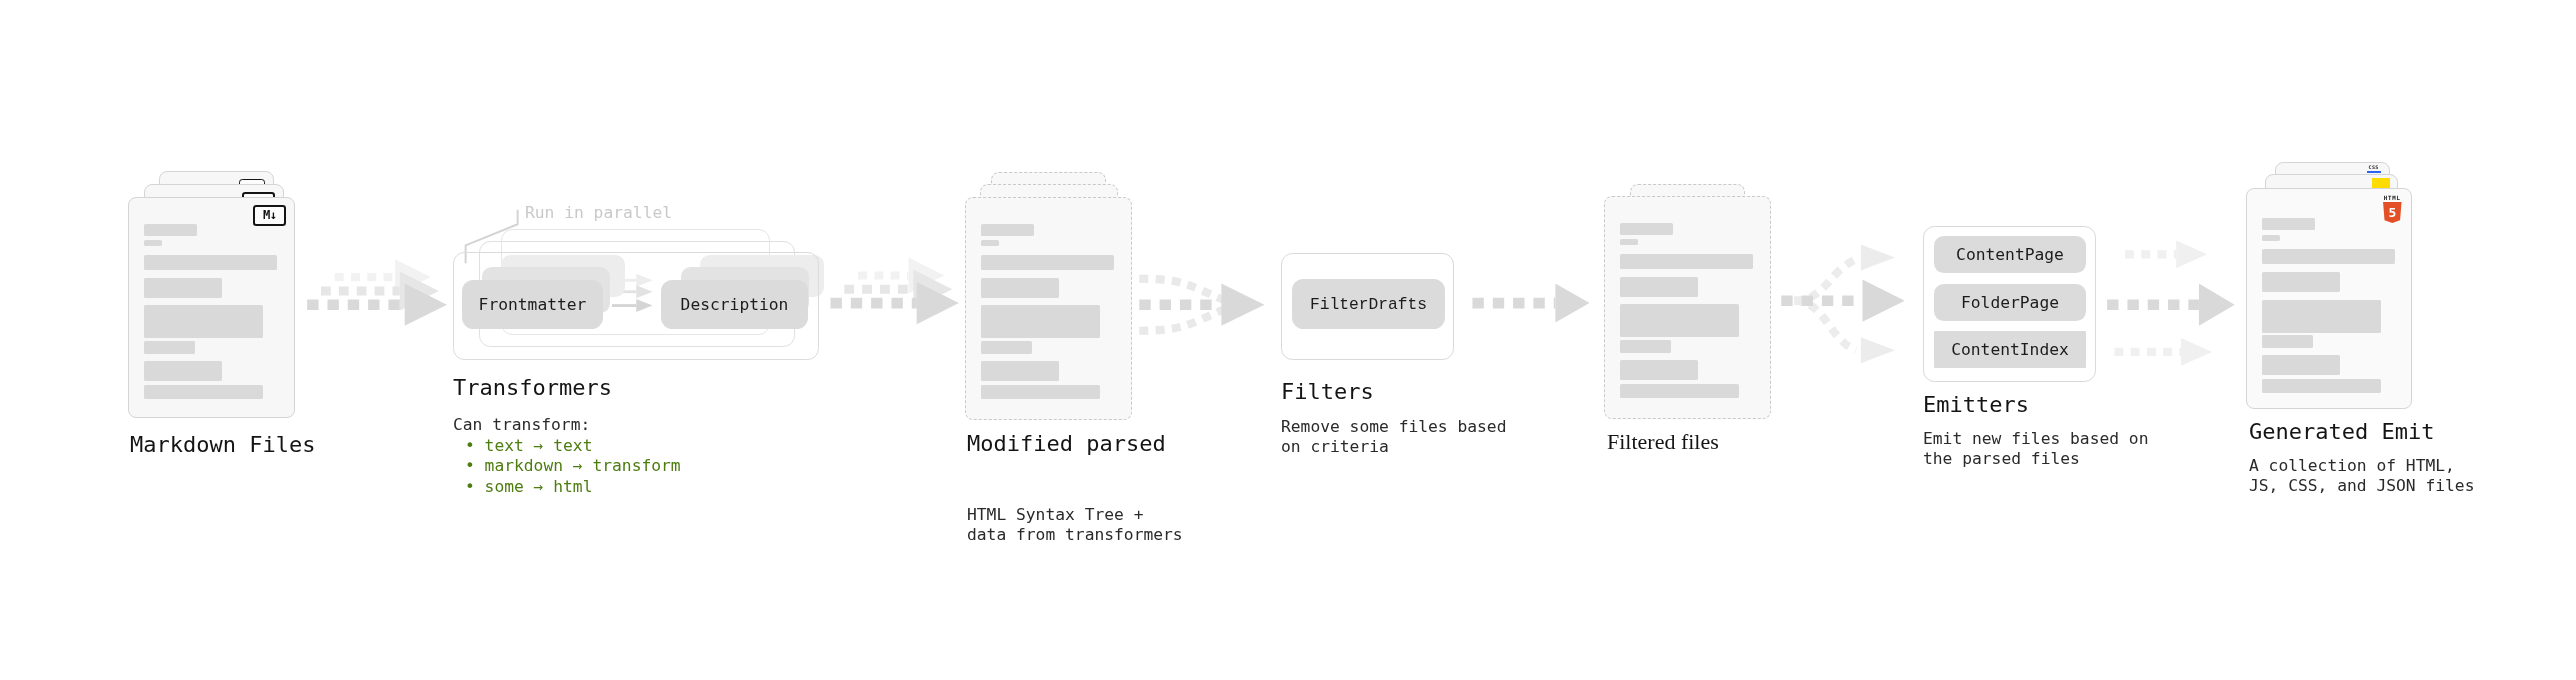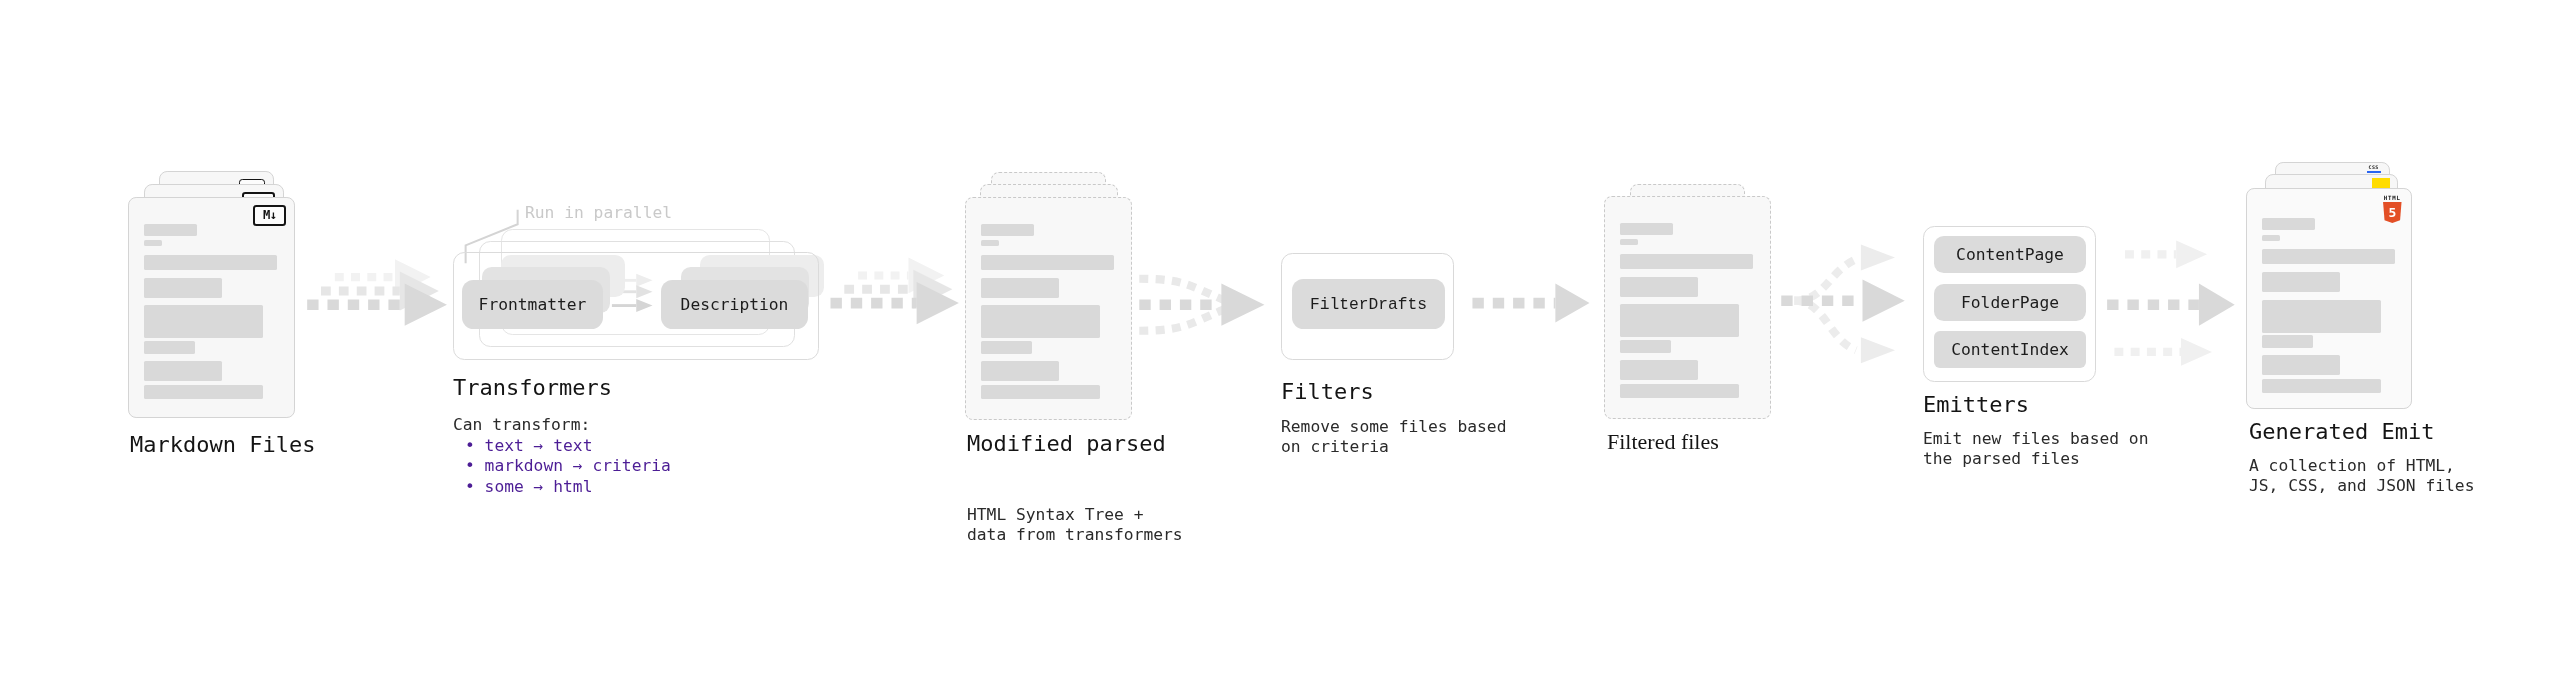--- a/index.html
+++ b/index.html
@@ -66,21 +66,21 @@
     border-radius: 11.4px;
     display: flex; align-items: center; justify-content: center;
     font-size: 16.3px; color: #1c1c1c;
   }
   .pill.g2 { background: #e3e3e3; border-radius: 9.8px; }
   .pill.g3 { background: #ededed; border-radius: 9.8px; }
 
   
   .node-label { position: absolute; font-size: 22px; color: #141414; white-space: nowrap; }
   .node-desc  { position: absolute; font-size: 16.3px; color: #2a2a2a; line-height: 20.3px; white-space: pre-line; }
-  .bullets { position: absolute; font-size: 16.3px; color: #4c1d95; line-height: 20.3px; }
+  .bullets { position: absolute; font-size: 16.3px; color: #4d7c0f; line-height: 20.3px; }
   .bullets div { white-space: nowrap; }
   .note-label { position: absolute; font-size: 16.3px; color: #c9c9c9; white-space: nowrap; }
 
   svg.overlay { position: absolute; left: 0; top: 0; }
 </style>
 </head>
 <body>
 
 <div id="canvas">
 
@@ -200,21 +200,21 @@
 
     <div class="frame ghost" style="left:453px;top:252px;width:366px;height:108px;border-color:#dbdbdb;"></div>
 
     <div class="pill" style="left:462px;top:280px;width:141px;height:49px;">Frontmatter</div>
     <div class="pill" style="left:661px;top:280px;width:147px;height:49px;">Description</div>
 
     <div class="node-label" style="left:453px;top:375px;">Transformers</div>
     <div class="node-desc" style="left:453px;top:415px;">Can transform:</div>
     <div class="bullets" style="left:465px;top:436px;">
       <div>• text → text</div>
-      <div>• markdown → criteria</div>
+      <div>• markdown → transform</div>
       <div>• some → html</div>
     </div>
   </div>
 
   <div>
     <div class="doc-card dashed" style="left:991px;top:172px;width:115px;height:211px;"></div>
     <div class="doc-card dashed" style="left:980px;top:184px;width:138px;height:216px;"></div>
     <div class="doc-card dashed" style="left:965px;top:197px;width:167px;height:223px;">
       <div class="doc-body">
           <div class="bar" style="left: 15.4px; top: 26px; width: 53px; height: 12.2px;"></div>
@@ -254,21 +254,21 @@
           <div class="bar" style="left: 15.4px; top: 187px; width: 119px; height: 14px;"></div>
         </div>
     </div>
     <div class="node-label" style="left:1607px;top:429px;font-family:Liberation Serif, serif;">Filtered files</div>
   </div>
 
   <div>
     <div class="frame" style="left:1923px;top:226px;width:173px;height:156px;"></div>
     <div class="pill" style="left:1934px;top:236px;width:152px;height:37px;border-radius:9.8px;">ContentPage</div>
     <div class="pill" style="left:1934px;top:284px;width:152px;height:37px;border-radius:9.8px;">FolderPage</div>
-    <div class="pill" style="left:1934px;top:331px;width:152px;height:37px;border-radius:6px;">ContentIndex</div>
+    <div class="pill" style="left:1934px;top:331px;width:152px;height:37px;border-radius:1px;">ContentIndex</div>
     <div class="node-label" style="left:1923px;top:392px;">Emitters</div>
     <div class="node-desc" style="left:1923px;top:429px;">Emit new files based on
 the parsed files</div>
   </div>
 
   <div>
     <div class="doc-card" style="left:2275px;top:162px;width:115px;height:211px;">
       <div class="css-badge">
         <div class="css-word">CSS</div>
         <div class="css-bar" style="background:#2965f1;"></div>

